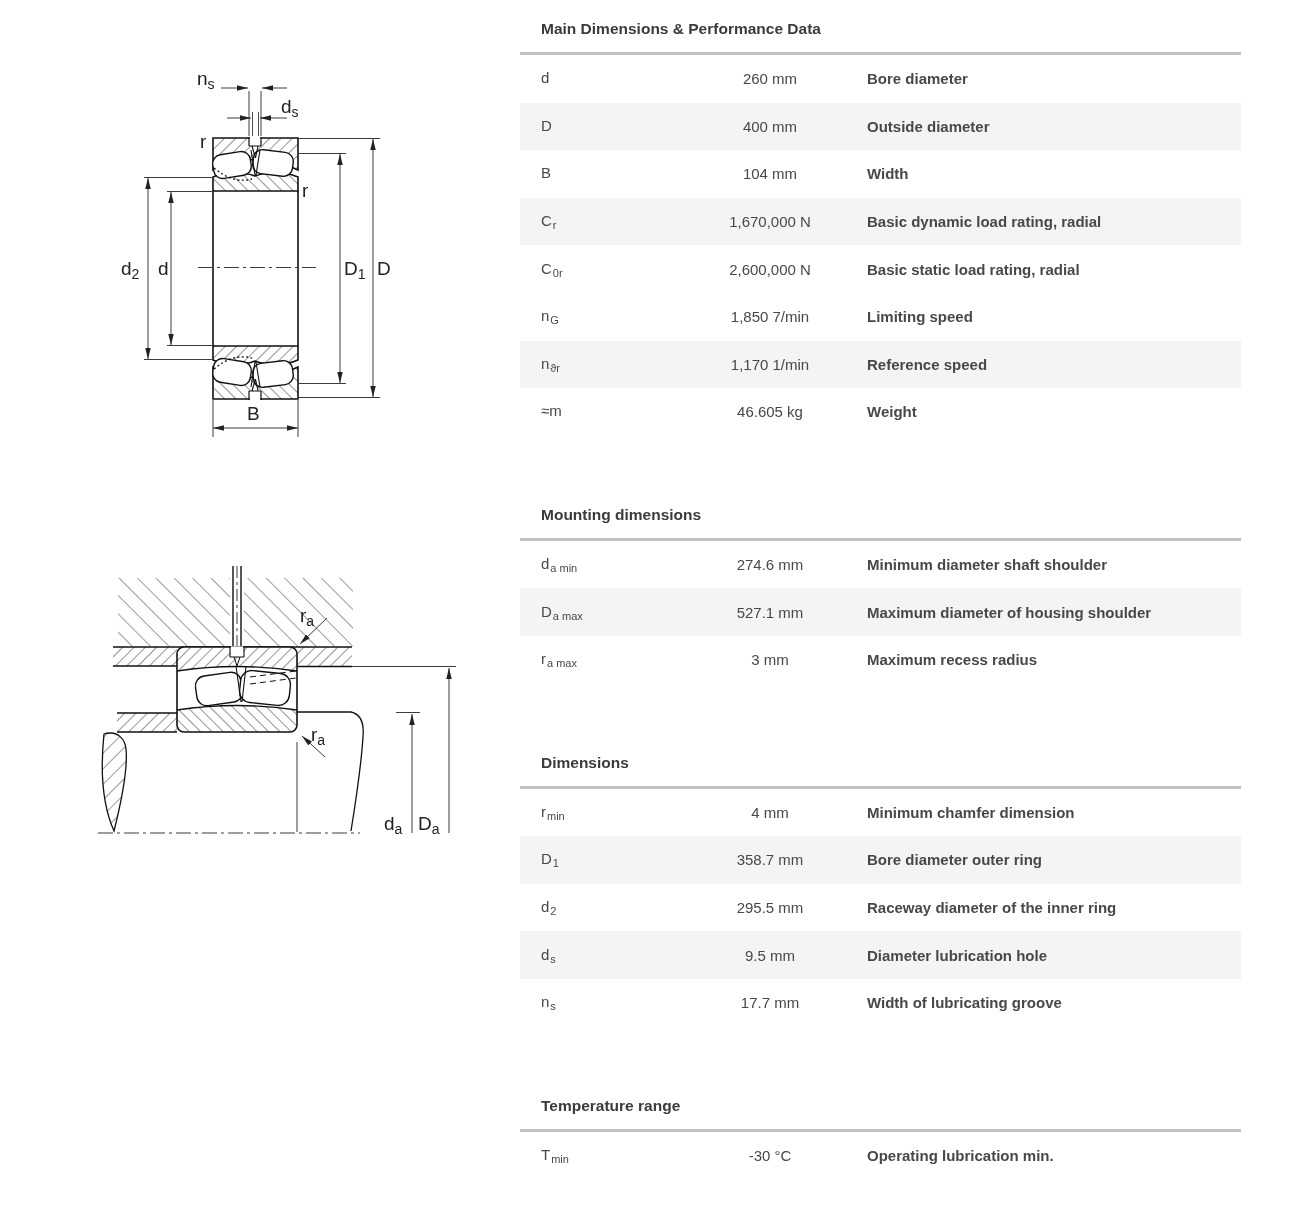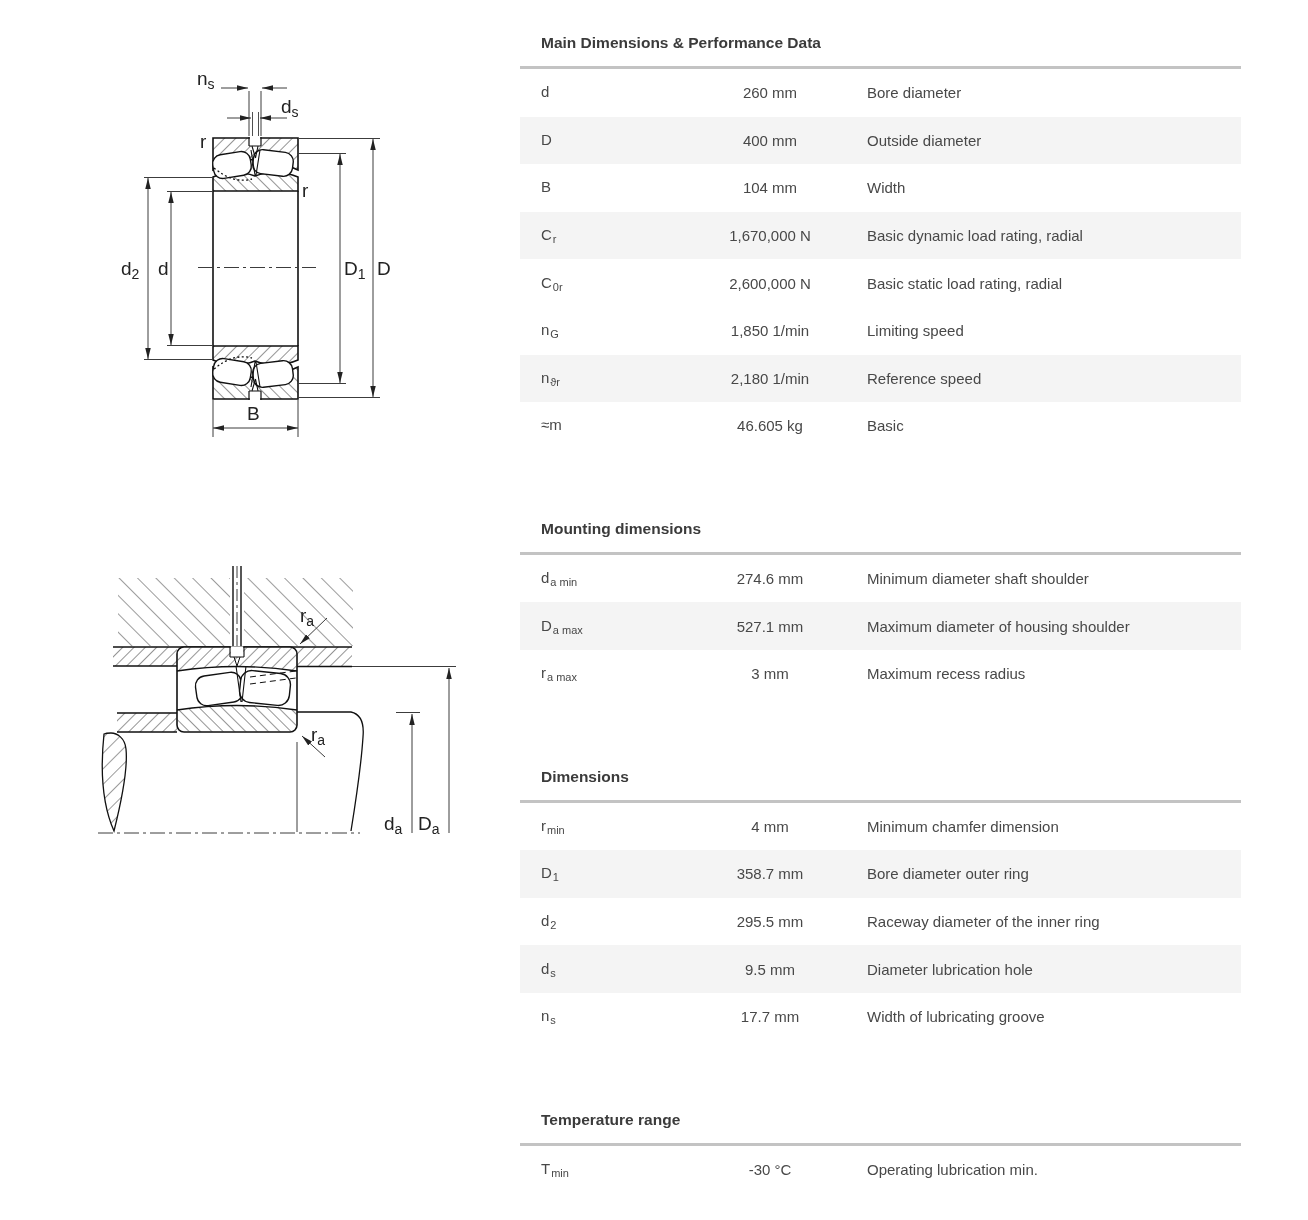--- a/index.html
+++ b/index.html
@@ -8,29 +8,29 @@
   
   #drawings{position:absolute;left:0;top:0;width:520px;height:1220px;}
   #drawings text{font-family:"Liberation Sans",sans-serif;font-size:19px;fill:#222222;}
   #drawings .svgsub{font-size:14px;}
 
   
   .specs{position:absolute;left:520px;top:0;width:721px;color:#484848;}
   .sec{margin:0;}
   .sec + .sec{margin-top:50px;}
   .sec-title{font-size:15.5px;font-weight:700;color:#3b3b3b;margin:0;padding:19px 0 14px 21px;line-height:19px;}
-  .sec:first-child .sec-title{padding-top:33px;}
+  .sec:first-child .sec-title{padding-top:19px;}
   .sec-divider{height:3px;background:#c3c3c3;}
   .row{display:flex;align-items:center;height:47.6px;font-size:15px;}
   .row.alt{background:#f4f4f4;}
   .c{white-space:nowrap;}
   .sym{width:132px;padding-left:21px;box-sizing:content-box;}
   .sym .sub{font-size:11px;vertical-align:-3px;margin-left:1px;}
   .val{width:194px;text-align:center;}
-  .desc{flex:1;}
+  .desc{flex:1;font-weight:bold;}
 </style>
 </head>
 <body>
 
 <svg id="drawings" viewBox="0 0 520 1220" xmlns="http://www.w3.org/2000/svg">
   <defs>
     <pattern id="hFwd" width="8" height="8" patternUnits="userSpaceOnUse" patternTransform="rotate(45)">
       <line x1="0" y1="0" x2="0" y2="8" stroke="#2b2b2b" stroke-width="1"></line>
     </pattern>
     <pattern id="hBack" width="8" height="8" patternUnits="userSpaceOnUse" patternTransform="rotate(-45)">
@@ -188,32 +188,32 @@
       <div class="c val">1,670,000 N</div>
       <div class="c desc">Basic dynamic load rating, radial</div>
     </div>
     <div class="row">
       <div class="c sym"><span>C</span><span class="sub">0r</span></div>
       <div class="c val">2,600,000 N</div>
       <div class="c desc">Basic static load rating, radial</div>
     </div>
     <div class="row">
       <div class="c sym"><span>n</span><span class="sub">G</span></div>
-      <div class="c val">1,850 1/min</div>
+      <div class="c val">1,850 7/min</div>
       <div class="c desc">Limiting speed</div>
     </div>
     <div class="row alt">
       <div class="c sym"><span>n</span><span class="sub">ϑr</span></div>
-      <div class="c val">2,180 1/min</div>
+      <div class="c val">1,170 1/min</div>
       <div class="c desc">Reference speed</div>
     </div>
     <div class="row">
       <div class="c sym"><span>≈m</span><span class="sub"></span></div>
       <div class="c val">46.605 kg</div>
-      <div class="c desc">Basic</div>
+      <div class="c desc">Weight</div>
     </div>
   </div>
 
   <div class="sec">
     <h2 class="sec-title">Mounting dimensions</h2>
     <div class="sec-divider"></div>
     <div class="row">
       <div class="c sym"><span>d</span><span class="sub">a min</span></div>
       <div class="c val">274.6 mm</div>
       <div class="c desc">Minimum diameter shaft shoulder</div>

